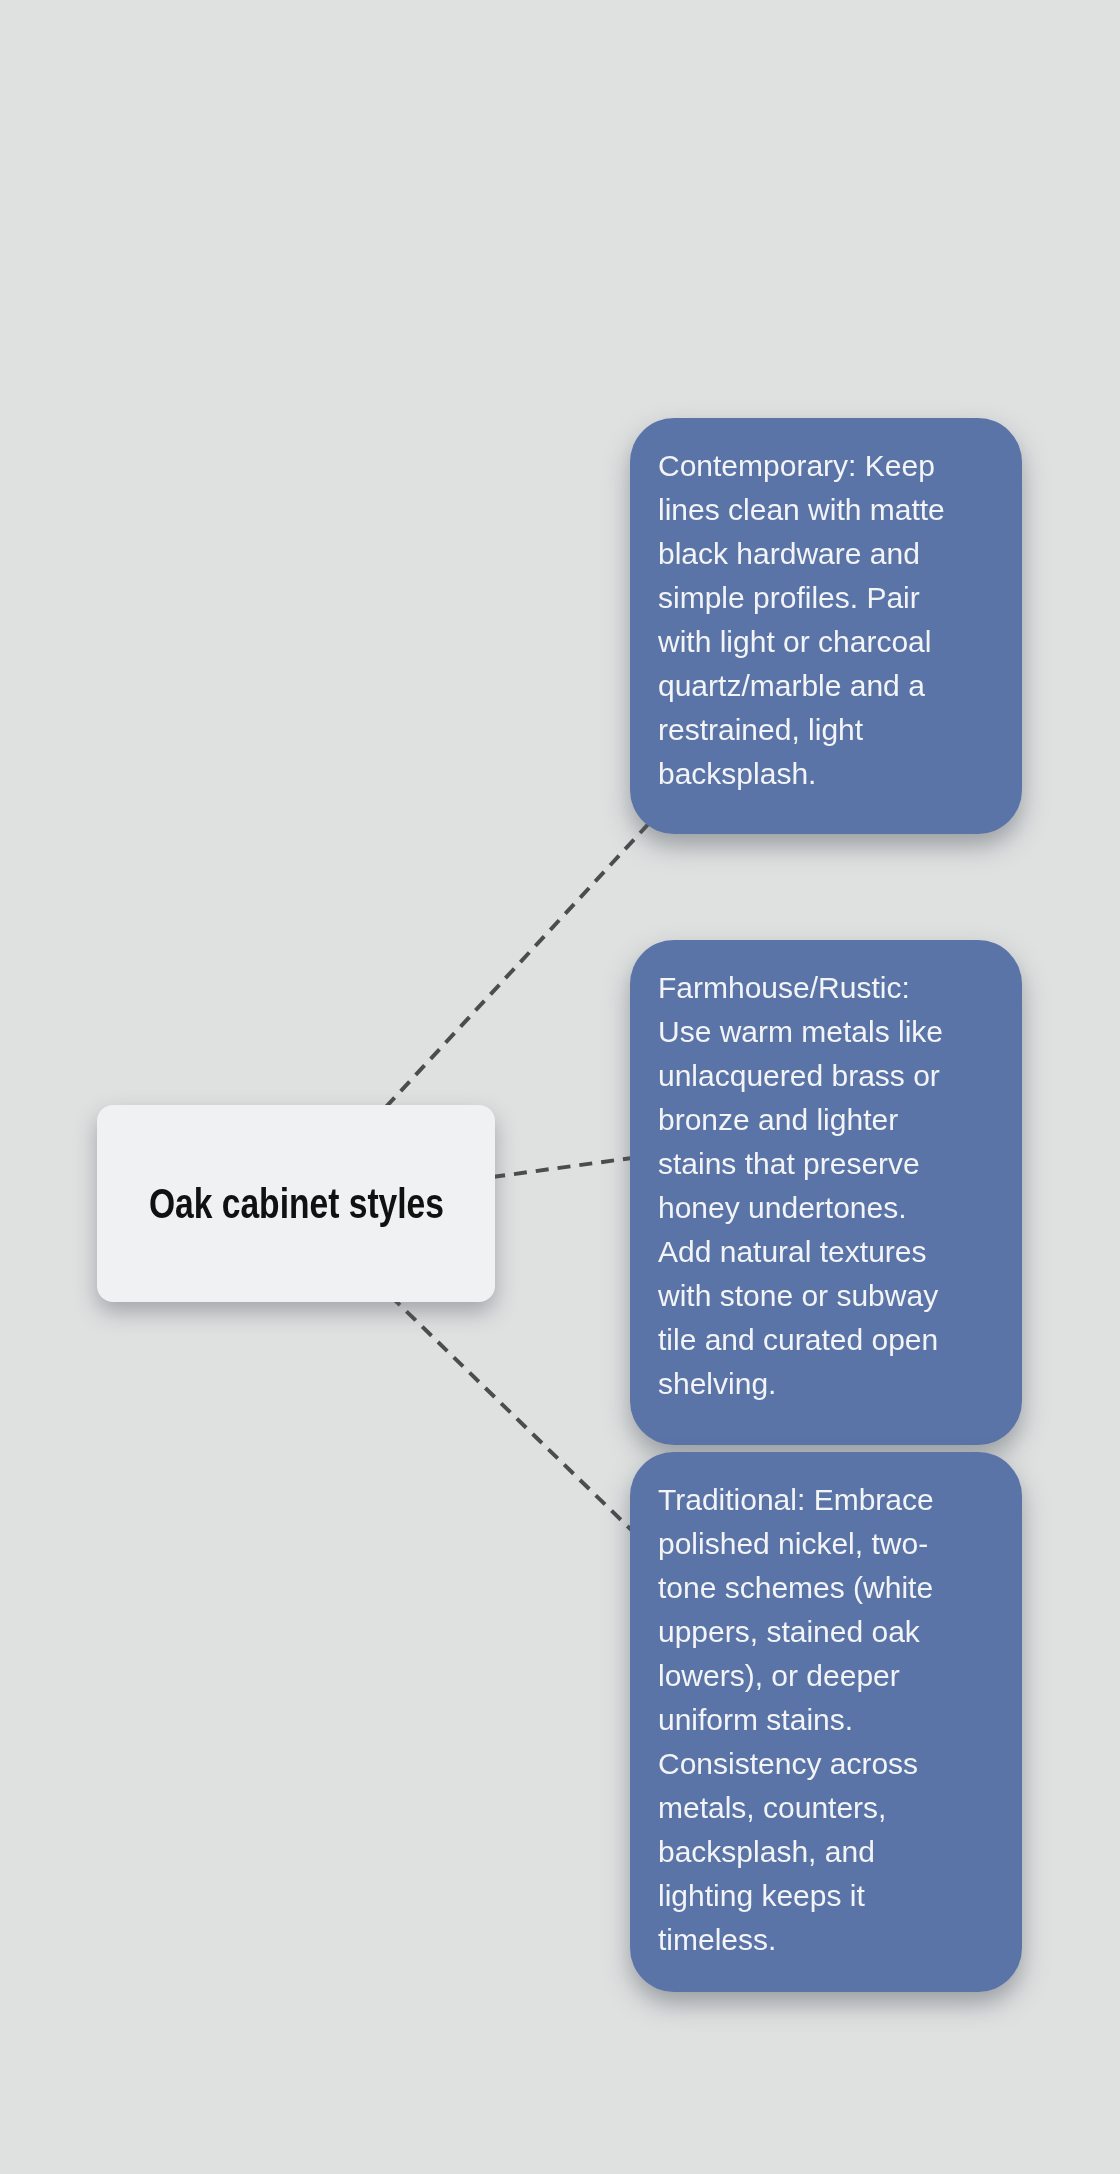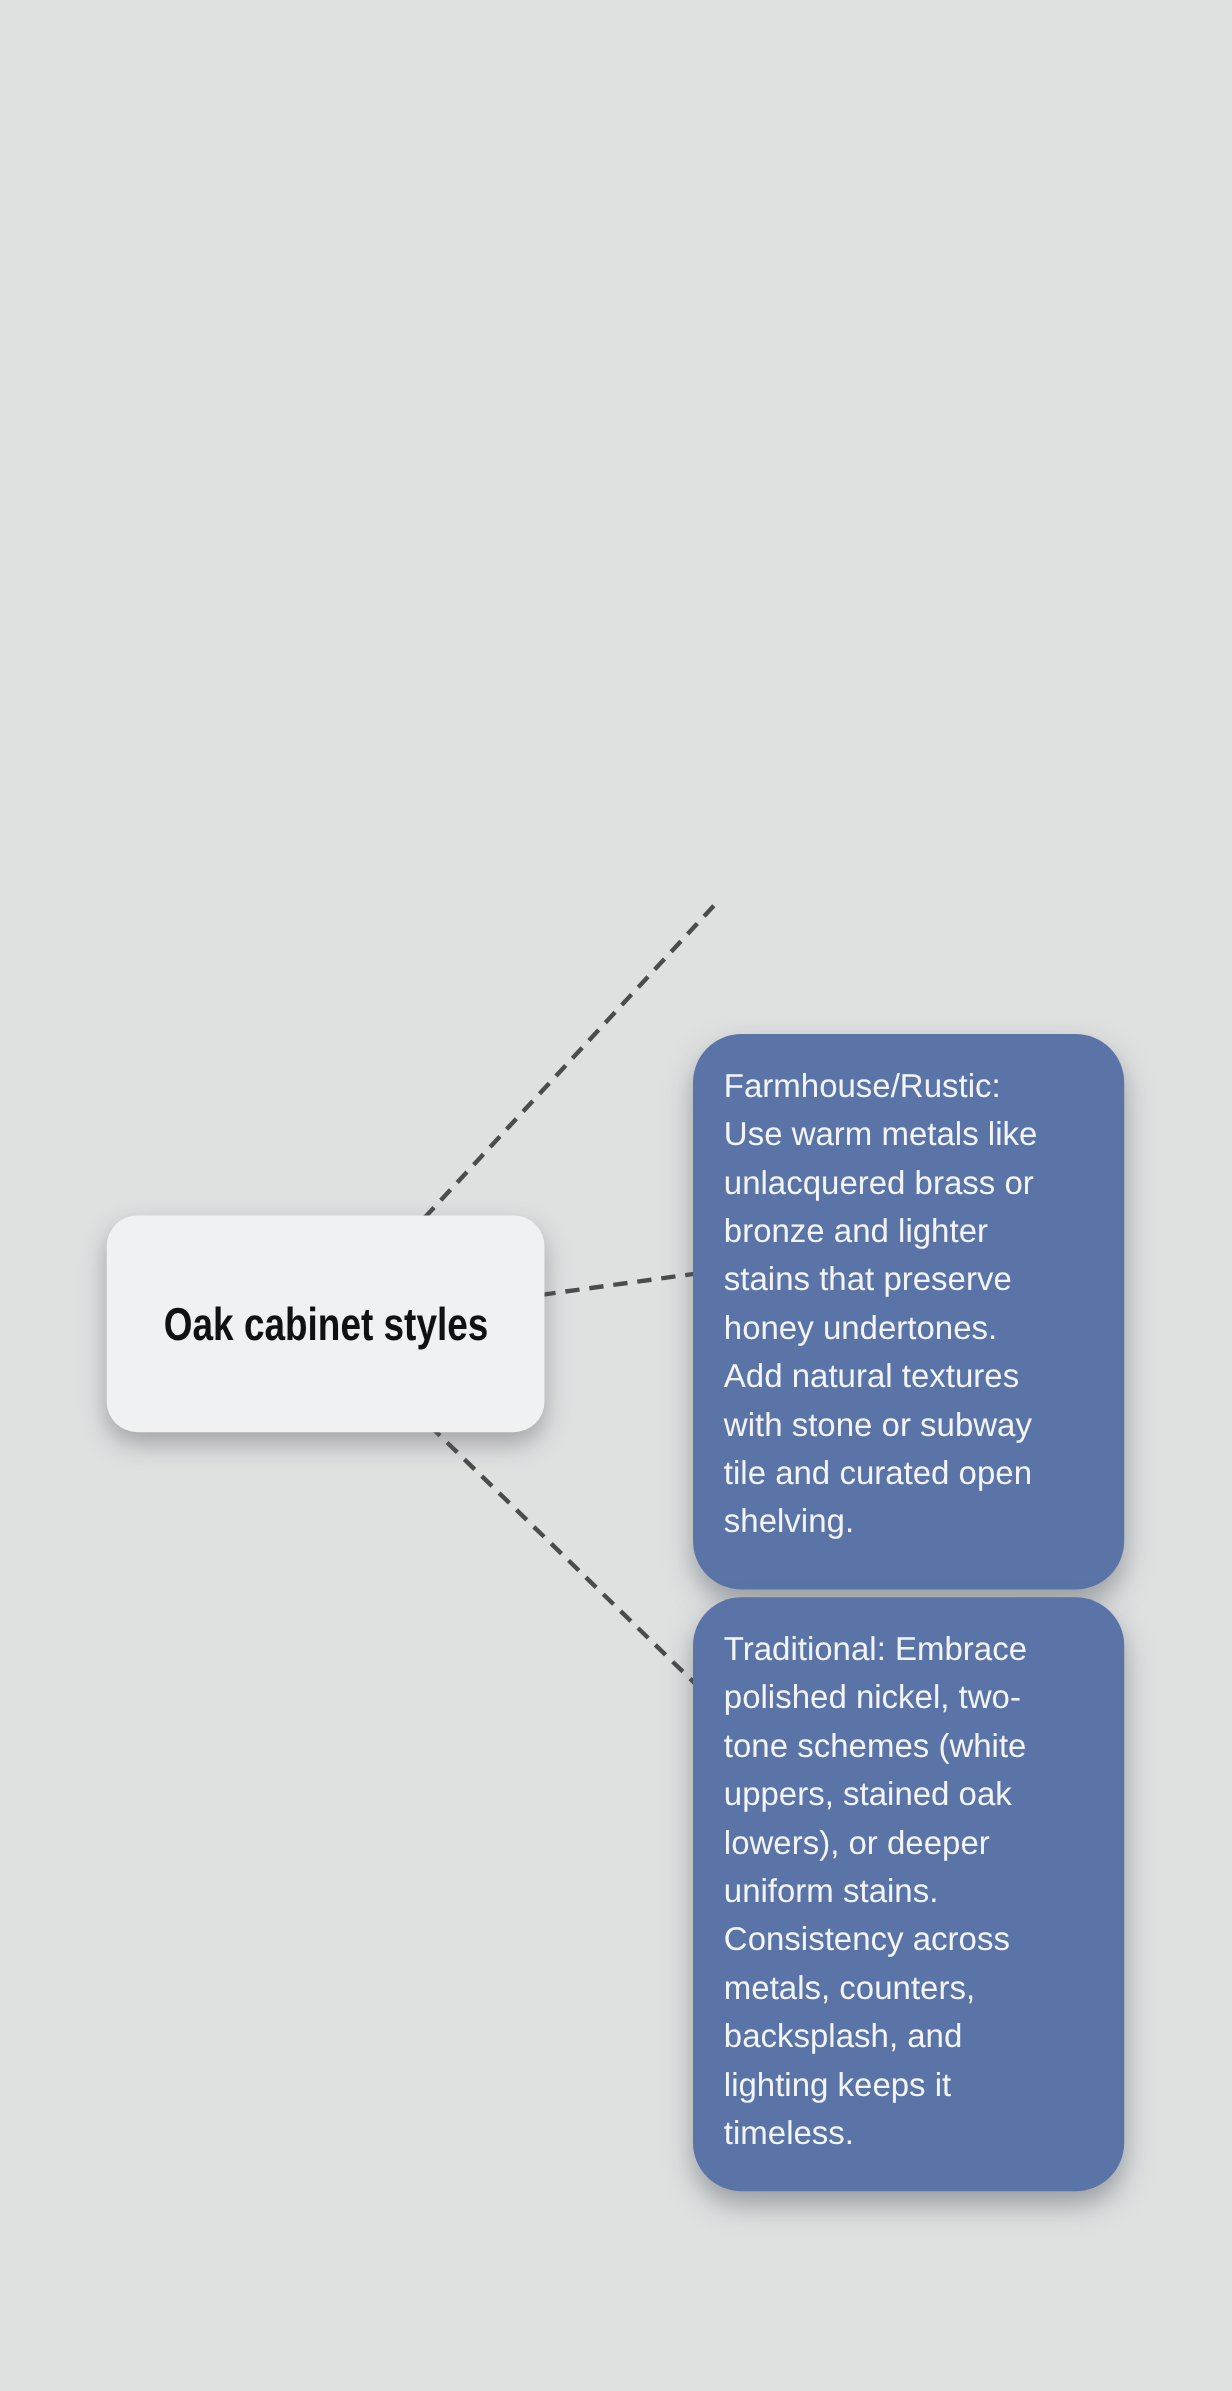--- a/index.html
+++ b/index.html
@@ -40,21 +40,21 @@
     height: 2174px;
     z-index: 1;
   }
   .root-node {
     position: absolute;
     left: 97px;
     top: 1105px;
     width: 398px;
     height: 197px;
     background: #eff1f3;
-    border-radius: 28px;
+    border-radius: 16px;
     box-shadow: 0 10px 22px rgba(88, 94, 102, 0.45);
     display: flex;
     align-items: center;
     justify-content: center;
     z-index: 2;
   }
   .root-node-label {
     display: block;
     font-size: 42px;
     font-weight: 700;
@@ -93,20 +93,30 @@
   <svg class="connectors" viewBox="0 0 1120 2174" xmlns="http://www.w3.org/2000/svg">
     <line x1="296" y1="1204" x2="654" y2="818" stroke="#4c4c4c" stroke-width="4" stroke-dasharray="13 9"></line>
     <line x1="296" y1="1204" x2="646" y2="1156" stroke="#4c4c4c" stroke-width="4" stroke-dasharray="13 9"></line>
     <line x1="296" y1="1204" x2="652" y2="1550" stroke="#4c4c4c" stroke-width="4" stroke-dasharray="13 9"></line>
   </svg>
 
   <div class="root-node">
     <span class="root-node-label">Oak cabinet styles</span>
   </div>
 
+  <div class="branch-card card-contemporary">
+    <div class="branch-card-text">Contemporary: Keep
+lines clean with matte
+black hardware and
+simple profiles. Pair
+with light or charcoal
+quartz/marble and a
+restrained, light
+backsplash.</div>
+  </div>
 
   <div class="branch-card card-farmhouse">
     <div class="branch-card-text">Farmhouse/Rustic:
 Use warm metals like
 unlacquered brass or
 bronze and lighter
 stains that preserve
 honey undertones.
 Add natural textures
 with stone or subway

